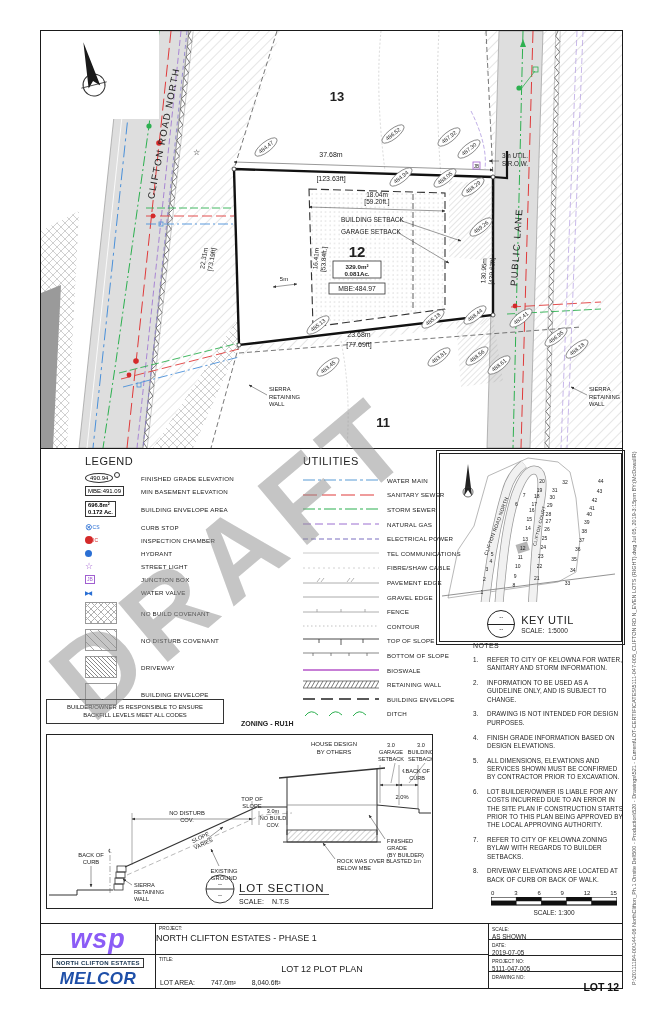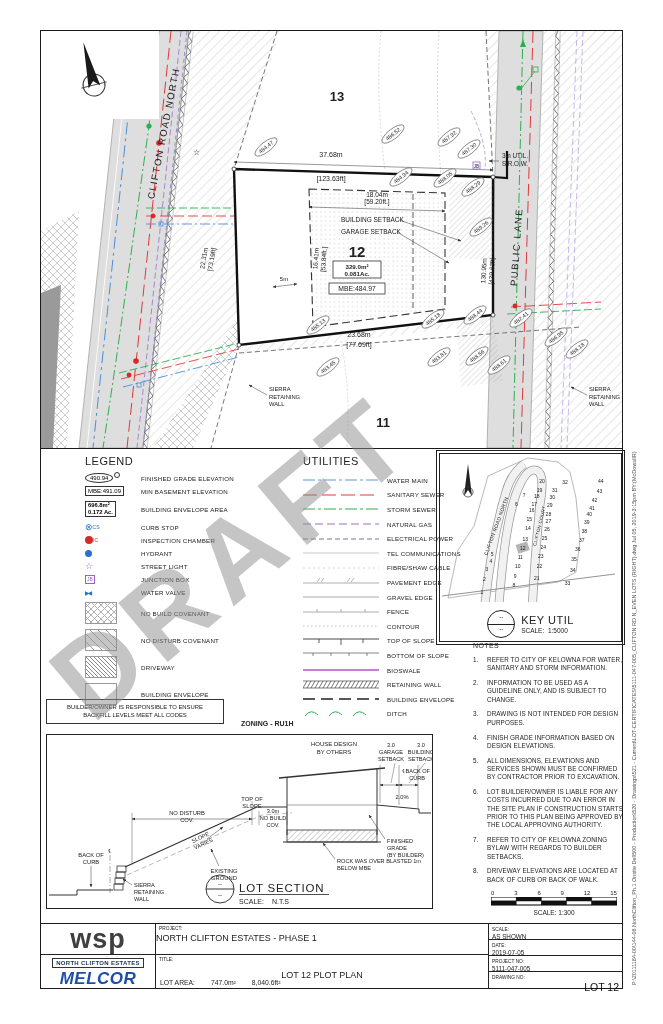--- a/index.html
+++ b/index.html
@@ -68,35 +68,35 @@
   
   #scalebar{position:absolute;left:443px;top:859px;width:140px;text-align:center;}
   #sb-ticks{display:flex;justify-content:space-between;font-size:6px;color:#222;padding:0 0 1px 0;width:126px;margin:0 auto;}
   #sb-svg{display:block;margin:0 auto;}
   #sb-label{font-size:6.5px;color:#222;margin-top:3px;}
 
   
   #titleblock{position:absolute;left:0;top:892px;width:581px;height:65px;border-top:1.5px solid #1a1a1a;display:flex;}
   .tb-col{height:100%;box-sizing:border-box;}
   #tb-logos{width:115px;border-right:1px solid #222;position:relative;}
-  #tb-wsp{height:30px;border-bottom:1px solid #222;display:flex;align-items:center;justify-content:center;font-weight:bold;font-size:27px;color:#404040;letter-spacing:1px;}
+  #tb-wsp{height:30px;border-bottom:1px solid #222;display:flex;align-items:center;justify-content:center;font-weight:bold;font-size:27px;color:#8b5cf6;letter-spacing:1px;font-style:italic;}
   #tb-nce{margin:3px auto 1px auto;width:fit-content;border:1px solid #333;font-size:6px;font-weight:bold;color:#16324f;padding:1px 3px;letter-spacing:.3px;}
   #tb-melcor{text-align:center;font-size:17px;font-weight:bold;font-style:italic;color:#1e4fa8;letter-spacing:.5px;}
   #tb-center{width:333px;border-right:1px solid #222;position:relative;}
   .tb-lab{position:absolute;font-size:4.8px;color:#222;}
   #tb-project-val{position:absolute;left:0;top:9px;width:100%;font-size:9px;color:#222;}
-  #tb-title-val{position:absolute;left:0;top:40px;width:100%;text-align:center;font-size:9px;color:#222;margin-top:6px;}
+  #tb-title-val{position:absolute;left:0;top:40px;width:100%;text-align:center;font-size:9px;color:#222;}
   #tb-center .mid-div{position:absolute;left:0;top:30px;width:100%;border-top:1px solid #222;}
   #tb-lotarea{position:absolute;left:4px;bottom:3px;font-size:6.8px;color:#222;}
   #tb-lotarea span{margin-right:14px;}
   #tb-right{width:133px;position:relative;font-size:6.3px;}
   .tbr-row{height:16px;border-bottom:1px solid #222;padding:1px 3px;box-sizing:border-box;}
   .tbr-row:last-child{border-bottom:none;height:17px;}
   .tbr-val{font-size:6.3px;color:#222;margin-top:.5px;}
-  #tb-drawno{text-align:right;font-size:10.5px;font-weight:normal;margin-top:1px;color:#111;}
+  #tb-drawno{text-align:right;font-size:10.5px;font-weight:bold;margin-top:1px;color:#111;}
 
   #watermark{position:absolute;left:68px;top:585px;font-size:112px;font-weight:bold;color:#8d8d8d;opacity:.5;transform:rotate(-40deg);transform-origin:left bottom;letter-spacing:10px;z-index:50;pointer-events:none;}
   #sidetext{position:absolute;left:631px;top:985px;transform:rotate(-90deg);transform-origin:0 0;white-space:nowrap;font-size:5.5px;color:#555;}
 </style>
 </head>
 <body>
 
 <div id="page">
 <div id="sheet">
 

